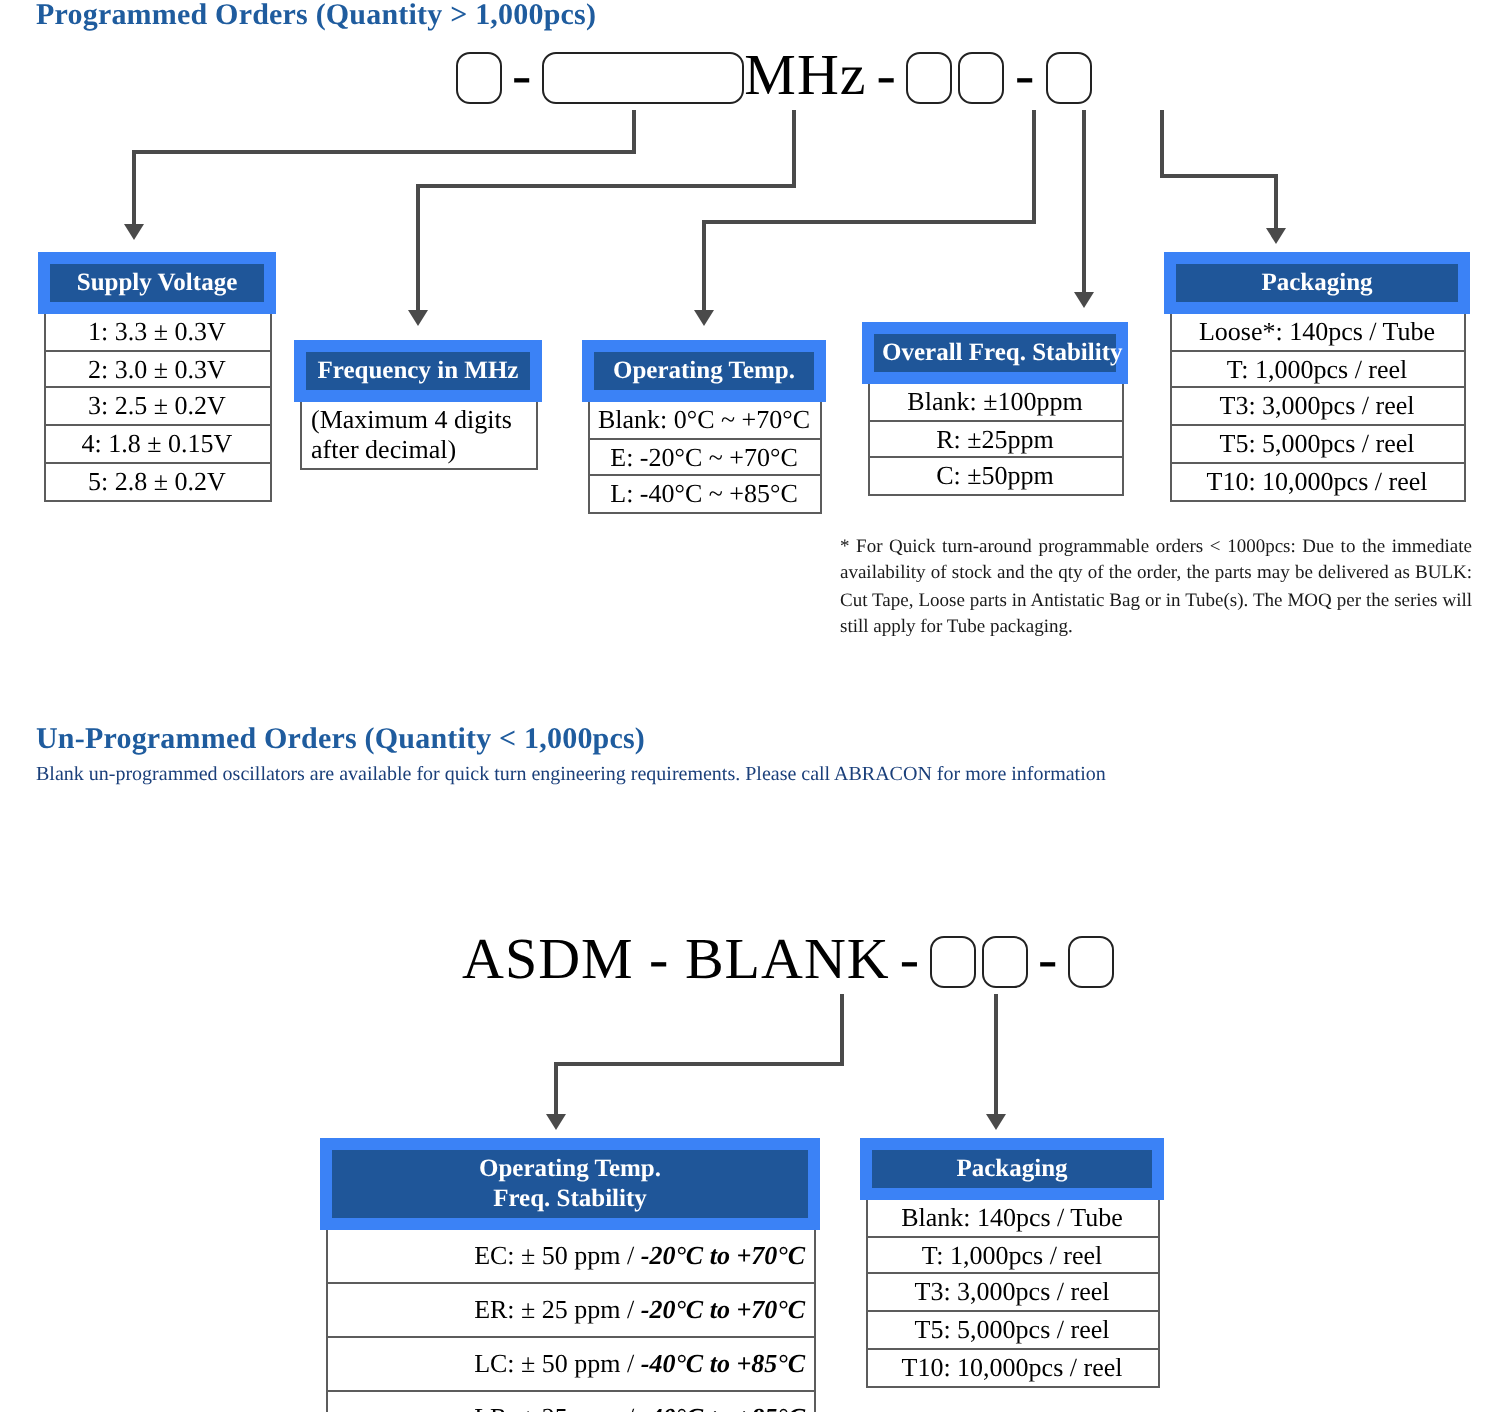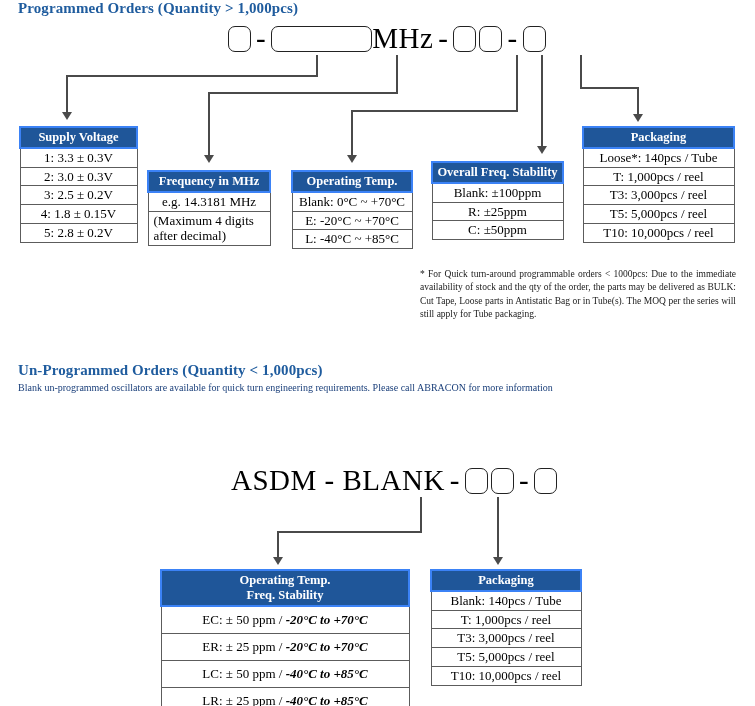--- a/index.html
+++ b/index.html
@@ -62,35 +62,35 @@
     font-family: "Liberation Serif", serif;
     table-layout: fixed;
   }
   .tbl th {
     background: #1f5699;
     color: #ffffff;
     font-weight: bold;
     font-size: 12.5px;
     text-align: center;
     padding: 2px 4px;
-    border: 2px solid #3b82f6;
+    border: 6px solid #3b82f6;
     line-height: 1.18;
     white-space: nowrap;
   }
   .tbl td {
     font-size: 13px;
     text-align: center;
     padding: 1px 4px;
     border: 1px solid #5c5c5c;
     line-height: 1.22;
     white-space: nowrap;
     color: #000;
   }
   .tbl td.multi { white-space: normal; text-align: left; line-height: 1.2; padding: 1px 5px; }
-  .tbl td.lead { text-align: center; }
+  .tbl td.lead { text-align: right; }
   .tbl td em { font-style: italic; font-weight: bold; }
 
   
   .footnote {
     font-family: "Liberation Serif", serif;
     font-size: 9.5px;
     line-height: 1.42;
     text-align: justify;
     color: #1a1a1a;
   }
@@ -170,23 +170,20 @@
       </tr>
 </tbody>
   </table>
 
 <table class="tbl abs" style="left:147px; top:170px; width:124px;">
   <tbody>
       <tr>
     <th>Frequency in MHz</th>
   </tr>
   <tr>
-        <td style="text-align:center;">e.g. 14.3181 MHz</td>
-      </tr>
-  <tr>
         <td class="multi">(Maximum 4 digits after decimal)</td>
       </tr>
 </tbody>
   </table>
 
 <table class="tbl abs" style="left:291px; top:170px; width:122px;">
   <tbody>
       <tr>
     <th>Operating Temp.</th>
   </tr>

